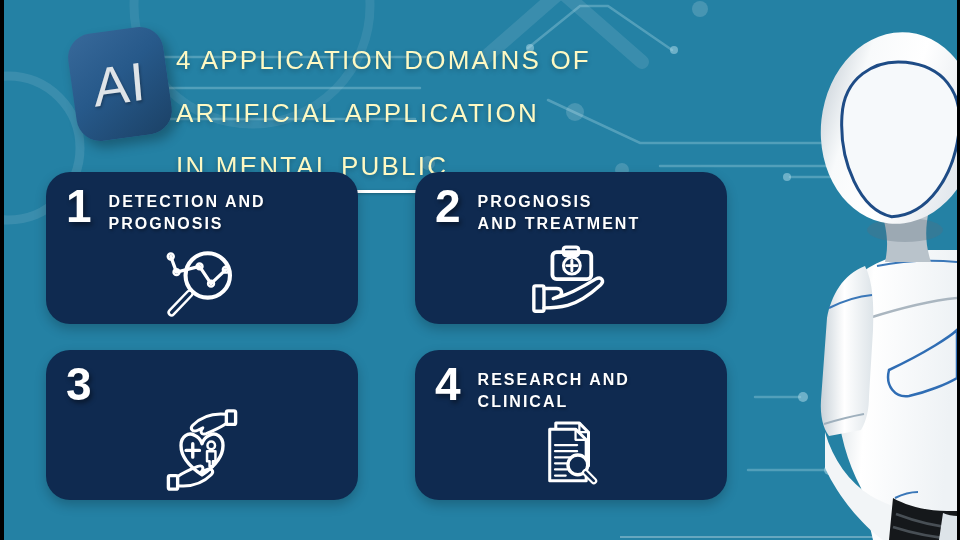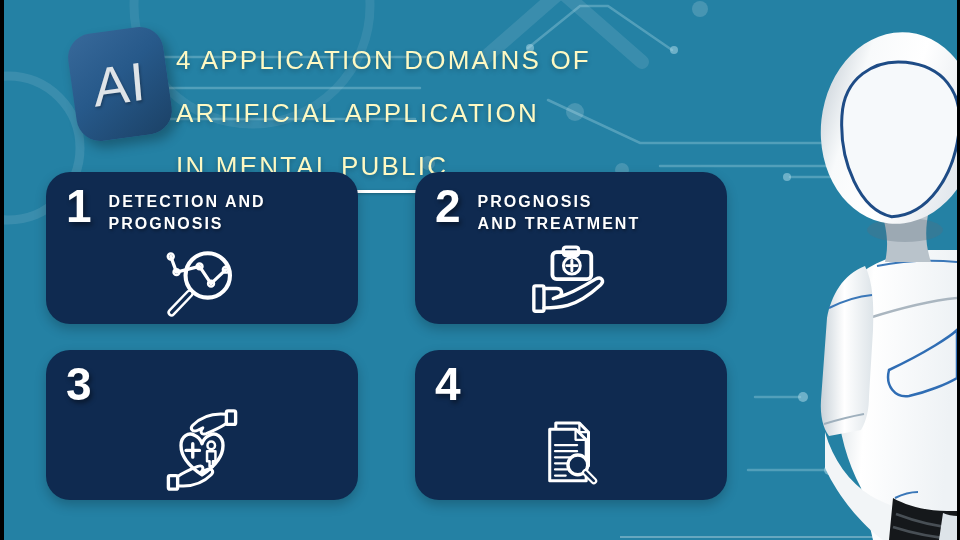--- a/index.html
+++ b/index.html
@@ -177,20 +177,24 @@
       <rect class="ic" stroke-width="4" x="79" y="6" width="11" height="16" rx="2"></rect>
       <path class="ic" stroke-width="3.5" d="M79,10 C60,8 47,15 39,23 C35,27 39,32 45,29 L51,26 C47,31 49,35 55,33 C65,29 73,25 79,21"></path>
       <rect class="ic" stroke-width="4" x="10" y="83" width="11" height="16" rx="2"></rect>
       <path class="ic" stroke-width="3.5" d="M21,95 C40,97 53,90 61,82 C65,78 61,73 55,76 L49,79 C53,74 51,70 45,72 C35,76 27,80 21,84"></path>
     </svg>
   </div>
 
   <div class="card card-4">
     <div class="card-head">
       <div class="card-number">4</div>
+      <div class="card-label">
+        <div>RESEARCH AND</div>
+        <div>CLINICAL</div>
+      </div>
     </div>
     <svg class="card-icon icon-4" width="76" height="72" viewBox="0 0 100 92">
       <path class="ic" stroke-width="4" d="M30,12 V4 H61 L73,16 V60"></path>
       <path class="ic" stroke-width="3" d="M61,4 V16 H73"></path>
       <path stroke="#fff" stroke-width="4" fill="#0F2A50" stroke-linejoin="round" d="M22,12 H56 L70,26 V80 H22 Z"></path>
       <path class="ic" stroke-width="3" d="M56,12 V26 H70"></path>
       <g class="ic" stroke-width="3">
         <line x1="29" y1="33" x2="58" y2="33"></line>
           <line x1="29" y1="41" x2="58" y2="41"></line>
         <line x1="29" y1="49" x2="50" y2="49"></line>

